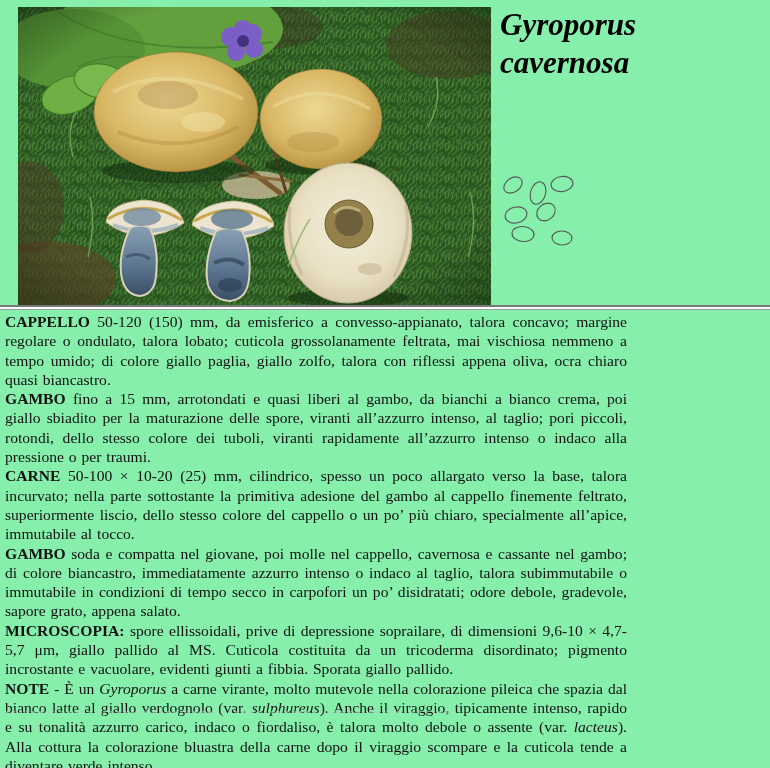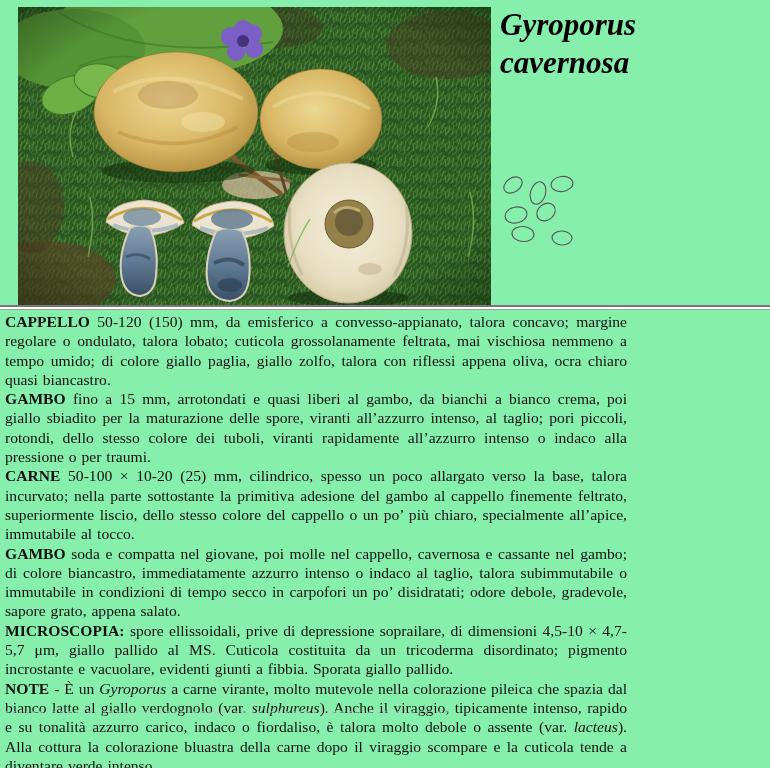--- a/index.html
+++ b/index.html
@@ -179,19 +179,19 @@
     </svg>
   </div>
 
   <div class="divider"></div>
 
   <div class="article" id="article-paragraphs">
       <p><span class="b">CAPPELLO</span><span> 50-120 (150) mm, da emisferico a convesso-appianato, talora concavo; margine regolare o ondulato, talora lobato; cuticola grossolanamente feltrata, mai vischiosa nemmeno a tempo umido; di colore giallo paglia, giallo zolfo, talora con riflessi appena oliva, ocra chiaro quasi biancastro.</span></p>
       <p><span class="b">GAMBO</span><span> fino a 15 mm, arrotondati e quasi liberi al gambo, da bianchi a bianco crema, poi giallo sbiadito per la maturazione delle spore, viranti all’azzurro intenso, al taglio; pori piccoli, rotondi, dello stesso colore dei tuboli, viranti rapidamente all’azzurro intenso o indaco alla pressione o per traumi.</span></p>
       <p><span class="b">CARNE</span><span> 50-100 × 10-20 (25) mm, cilindrico, spesso un poco allargato verso la base, talora incurvato; nella parte sottostante la primitiva adesione del gambo al cappello finemente feltrato, superiormente liscio, dello stesso colore del cappello o un po’ più chiaro, specialmente all’apice, immutabile al tocco.</span></p>
       <p><span class="b">GAMBO</span><span> soda e compatta nel giovane, poi molle nel cappello, cavernosa e cassante nel gambo; di colore biancastro, immediatamente azzurro intenso o indaco al taglio, talora subimmutabile o immutabile in condizioni di tempo secco in carpofori un po’ disidratati; odore debole, gradevole, sapore grato, appena salato.</span></p>
-      <p><span class="b">MICROSCOPIA:</span><span> spore ellissoidali, prive di depressione soprailare, di dimensioni 4,5-10 × 4,7-5,7 μm, giallo pallido al MS. Cuticola costituita da un tricoderma disordinato; pigmento incrostante e vacuolare, evidenti giunti a fibbia. Sporata giallo pallido.</span></p>
+      <p><span class="b">MICROSCOPIA:</span><span> spore ellissoidali, prive di depressione soprailare, di dimensioni 9,6-10 × 4,7-5,7 μm, giallo pallido al MS. Cuticola costituita da un tricoderma disordinato; pigmento incrostante e vacuolare, evidenti giunti a fibbia. Sporata giallo pallido.</span></p>
       <p><span class="b">NOTE</span><span> - È un </span><span class="i">Gyroporus</span><span> a carne virante, molto mutevole nella colorazione pileica che spazia dal bianco latte al giallo verdognolo (var. </span><span class="i">sulphureus</span><span>). Anche il viraggio, tipicamente intenso, rapido e su tonalità azzurro carico, indaco o fiordaliso, è talora molto debole o assente (var. </span><span class="i">lacteus</span><span>). Alla cottura la colorazione bluastra della carne dopo il viraggio scompare e la cuticola tende a diventare verde intenso.</span></p>
     </div>
 
   <div class="remnant"></div>
 
 </div>
 
 </body></html>

